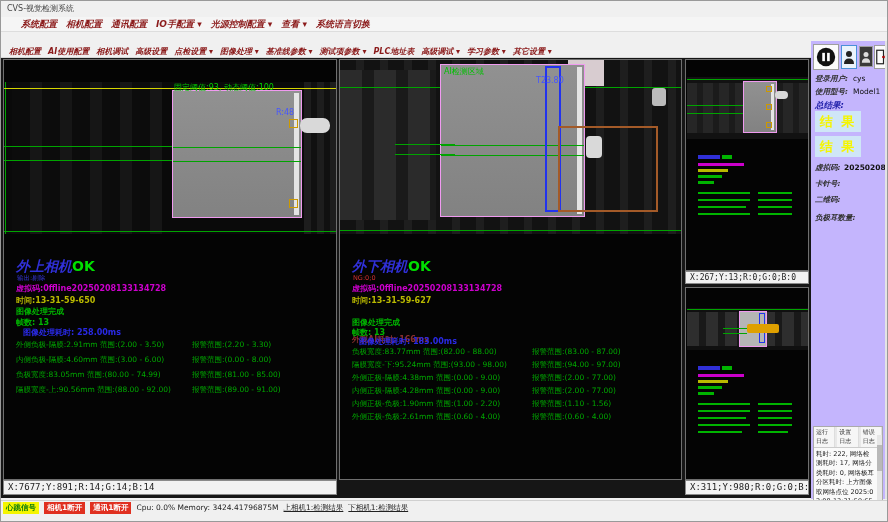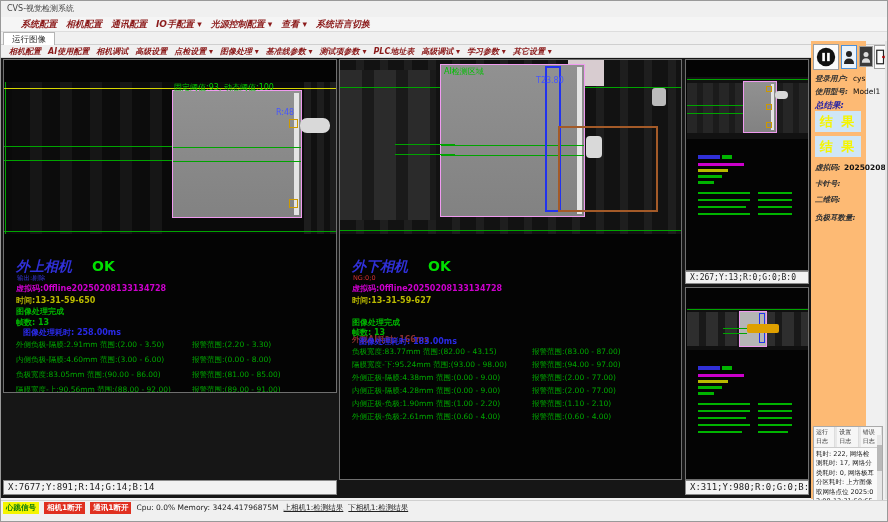--- a/index.html
+++ b/index.html
@@ -20,21 +20,21 @@
   .tab { position:absolute; left:2px; top:0; height:13px; padding:0 8px; background:#fff;
          border:1px solid #b5b5b5; border-bottom:none; font-size:8.5px; line-height:12px; color:#333; }
   .toolbar { position:absolute; left:0; top:44px; width:810px; height:13px; background:#f0f0f0;
              display:flex; align-items:center; gap:7px; padding-left:8px; border-bottom:1px solid #d8d8d8; }
   .toolbar span { font-size:8px; }
 
   
   .main { position:absolute; left:0; top:57px; width:810px; height:440px; background:#161616; }
 
   .panel { position:absolute; background:#040404; border:1px solid #6f6f6f; overflow:hidden; }
-  .p-left  { left:2px;  top:1px; width:334px; height:334px; }
+  .p-left  { left:2px;  top:1px; width:334px; height:421px; }
   .p-right { left:338px; top:1px; width:343px; height:421px; }
   .p-sm1 { left:684px; top:1px; width:124px; height:212px; }
   .p-sm2 { left:684px; top:229px; width:124px; height:193px; }
 
   .pixbar { position:absolute; height:15px; background:#f2f2f2; border:1px solid #8a8a8a;
             font:9px "DejaVu Sans Mono", monospace; color:#222; line-height:13px; padding-left:4px; }
   .pb-left  { left:2px; top:422px; width:334px; }
   .pb-right { left:338px; top:422px; width:343px; }
   .pb-sm1 { left:684px; top:213px; width:124px; height:13px; font-size:8px; line-height:11px; }
   .pb-sm2 { left:684px; top:422px; width:124px; }
@@ -63,36 +63,36 @@
 
   .imgS1 { left:1px; top:17px; width:121px; height:62px; background:#121212; }
   .imgS1 .band { position:absolute; left:0; top:6px; width:100%; height:50px;
       background:repeating-linear-gradient(90deg,#262626 0 10px,#1b1b1b 10px 16px); }
   .imgS2 { left:1px; top:20px; width:121px; height:42px; background:#101010; }
   .imgS2 .band { position:absolute; left:0; top:4px; width:100%; height:34px;
       background:repeating-linear-gradient(90deg,#2e2e2e 0 12px,#191919 12px 19px); }
 
   
   .cam-title { position:absolute; font:bold italic 14px "DejaVu Serif", serif; color:#3030d8; white-space:nowrap; }
-  .cam-title b { font:bold 14px "DejaVu Sans", sans-serif; color:#00e000; font-style:normal;margin-left:20px; }
+  .cam-title b { font:bold 14px "DejaVu Sans", sans-serif; color:#00e000; font-style:normal; }
   .note { position:absolute; font-size:6.5px; }
   .t-mag { position:absolute; font:bold 8px "DejaVu Sans", sans-serif; color:#cc00cc; white-space:nowrap; }
   .t-yel { position:absolute; font:bold 8px "DejaVu Sans", sans-serif; color:#b9b900; }
   .t-grn { position:absolute; font:bold 8px "DejaVu Sans", sans-serif; color:#00b400; }
   .t-blu { position:absolute; font:bold 8px "DejaVu Sans", sans-serif; color:#2a2ae6;padding-left:7px; }
   .t-ai  { position:absolute; font:bold 8px "DejaVu Sans", sans-serif; color:#8b2f2f; }
   .meas { position:absolute; font-size:7.5px; color:#00a800; white-space:nowrap; }
 
   
   .tl { position:absolute; height:3px; }
   .tl.b { background:#3030d8; } .tl.g { background:#00b400; }
   .tl.m { background:#cc00cc; } .tl.y { background:#b9b900; }
 
   
-  .sidebar { position:absolute; left:810px; top:40px; width:55px; height:458px; background:#fdba74; }
+  .sidebar { position:absolute; left:810px; top:40px; width:78px; height:458px; background:#c4b5fd; }
   .sbtn { position:absolute; background:#fbfbfb; border:1px solid #9f9f9f; display:flex;
           align-items:center; justify-content:center; }
   .sb-lab { position:absolute; font:bold italic 7.5px "DejaVu Sans", sans-serif; color:#333; white-space:nowrap; }
   .sb-val { position:absolute; font-size:7.5px; color:#111; white-space:nowrap; }
   .resbox { position:absolute; left:4px; width:46px; height:21px; background:#cfe6f7;
             color:#f5f500; font:bold 13px "DejaVu Sans", sans-serif; text-align:center;
             line-height:21px; letter-spacing:2px; }
   .logpanel { position:absolute; left:2px; top:385px; width:70px; height:80px; background:#fafafa;
               border:1px solid #aaa; overflow:hidden; }
   .logtabs { display:flex; gap:2px; background:#e8e8e8; border-bottom:1px solid #ccc; }
@@ -123,23 +123,20 @@
   <div class="menubar">
     <span>系统配置</span>
     <span>相机配置</span>
     <span>通讯配置</span>
     <span>IO手配置 ▾</span>
     <span>光源控制配置 ▾</span>
     <span>查看 ▾</span>
     <span>系统语言切换</span>
   </div>
 
-  <div class="tabrow">
-    <div class="tab">运行图像</div>
-  </div>
 
   <div class="toolbar">
     <span>相机配置</span>
     <span>AI使用配置</span>
     <span>相机调试</span>
     <span>高级设置</span>
     <span>点检设置 ▾</span>
     <span>图像处理 ▾</span>
     <span>基准线参数 ▾</span>
     <span>测试项参数 ▾</span>
@@ -179,21 +176,21 @@
       <div class="t-mag" style="left:12px;top:223px;">虚拟码:0ffline20250208133134728</div>
       <div class="t-yel" style="left:12px;top:235px;">时间:13-31-59-650</div>
       <div class="t-grn" style="left:12px;top:246px;">图像处理完成</div>
       <div class="t-grn" style="left:12px;top:257px;">帧数: 13</div>
       <div class="t-blu" style="left:12px;top:267px;">图像处理耗时: 258.00ms</div>
 
       <div class="meas" style="left:12px;top:280px;">外侧负极-隔膜:2.91mm 范围:(2.00 - 3.50)</div>
       <div class="meas" style="left:188px;top:280px;">报警范围:(2.20 - 3.30)</div>
       <div class="meas" style="left:12px;top:295px;">内侧负极-隔膜:4.60mm 范围:(3.00 - 6.00)</div>
       <div class="meas" style="left:188px;top:295px;">报警范围:(0.00 - 8.00)</div>
-      <div class="meas" style="left:12px;top:310px;">负极宽度:83.05mm 范围:(90.00 - 86.00)</div>
+      <div class="meas" style="left:12px;top:310px;">负极宽度:83.05mm 范围:(80.00 - 74.99)</div>
       <div class="meas" style="left:188px;top:310px;">报警范围:(81.00 - 85.00)</div>
       <div class="meas" style="left:12px;top:325px;">隔膜宽度-上:90.56mm 范围:(88.00 - 92.00)</div>
       <div class="meas" style="left:188px;top:325px;">报警范围:(89.00 - 91.00)</div>
     </div>
     <div class="pixbar pb-left">X:7677;Y:891;R:14;G:14;B:14</div>
 
     <div class="panel p-right">
       <div class="img imgR">
         <div class="leftblock"></div>
         <div class="gline" style="left:0;top:27px;width:341px;"></div>
@@ -218,30 +215,30 @@
         <span>外下相机</span><b>OK</b>
       </div>
       <div class="note" style="left:13px;top:214px;color:#d03030;">NG:0;0</div>
       <div class="t-mag" style="left:12px;top:223px;">虚拟码:0ffline20250208133134728</div>
       <div class="t-yel" style="left:12px;top:235px;">时间:13-31-59-627</div>
       <div class="t-ai" style="left:12px;top:246px;margin-top:28px;">外观AI耗时: 166ms</div>
       <div class="t-grn" style="left:12px;top:257px;">图像处理完成</div>
       <div class="t-grn" style="left:12px;top:267px;">帧数: 13</div>
       <div class="t-blu" style="left:12px;top:276px;">图像处理耗时: 183.00ms</div>
 
-      <div class="meas" style="left:12px;top:287px;">负极宽度:83.77mm 范围:(82.00 - 43.15)</div>
+      <div class="meas" style="left:12px;top:287px;">负极宽度:83.77mm 范围:(82.00 - 88.00)</div>
       <div class="meas" style="left:192px;top:287px;text-align:center;">报警范围:(83.00 - 87.00)</div>
       <div class="meas" style="left:12px;top:300px;">隔膜宽度-下:95.24mm 范围:(93.00 - 98.00)</div>
       <div class="meas" style="left:192px;top:300px;">报警范围:(94.00 - 97.00)</div>
       <div class="meas" style="left:12px;top:313px;">外侧正极-隔膜:4.38mm 范围:(0.00 - 9.00)</div>
       <div class="meas" style="left:192px;top:313px;">报警范围:(2.00 - 77.00)</div>
       <div class="meas" style="left:12px;top:326px;">内侧正极-隔膜:4.28mm 范围:(0.00 - 9.00)</div>
       <div class="meas" style="left:192px;top:326px;">报警范围:(2.00 - 77.00)</div>
       <div class="meas" style="left:12px;top:339px;">内侧正极-负极:1.90mm 范围:(1.00 - 2.20)</div>
-      <div class="meas" style="left:192px;top:339px;">报警范围:(1.10 - 2.10)</div>
+      <div class="meas" style="left:192px;top:339px;">报警范围:(1.10 - 1.56)</div>
       <div class="meas" style="left:12px;top:352px;">外侧正极-负极:2.61mm 范围:(0.60 - 4.00)</div>
       <div class="meas" style="left:192px;top:352px;">报警范围:(0.60 - 4.00)</div>
     </div>
 
     <div class="panel p-sm1">
       <div class="img imgS1">
         <div class="band"></div>
         <div class="gline" style="left:0;top:2px;width:121px;"></div>
         <div class="gline" style="left:0;top:28px;width:58px;"></div>
         <div class="gline" style="left:0;top:36px;width:58px;"></div>

